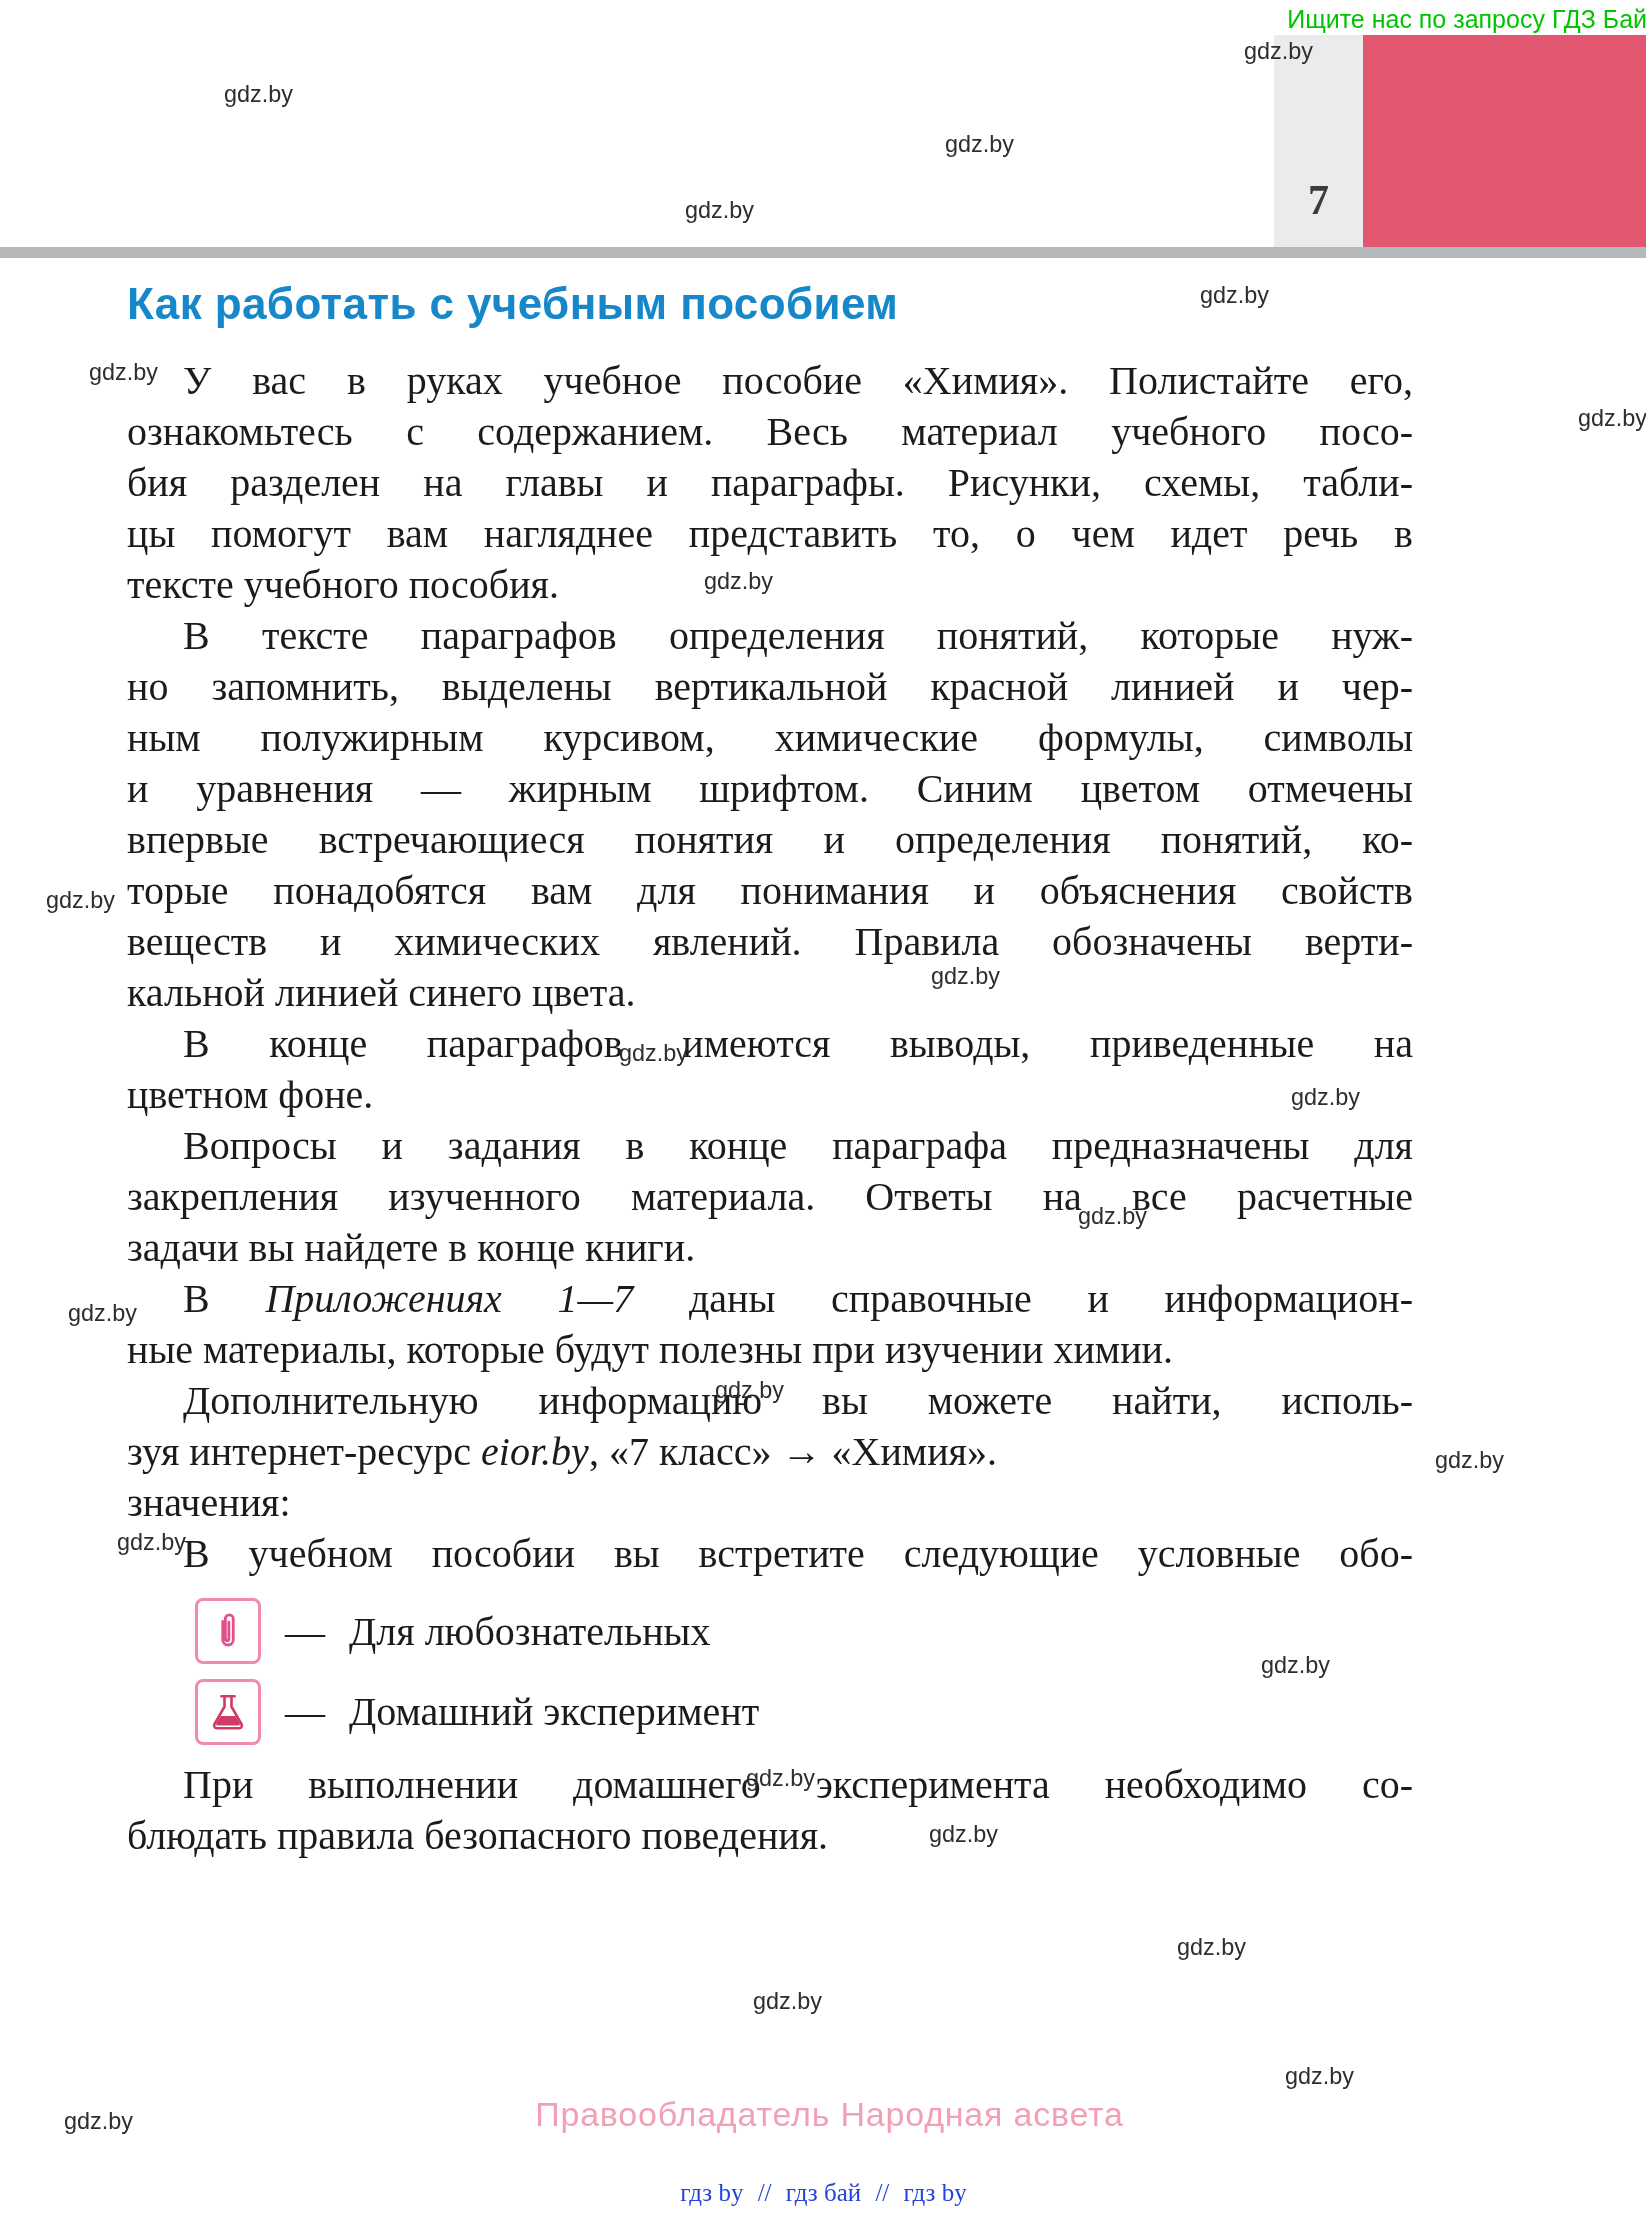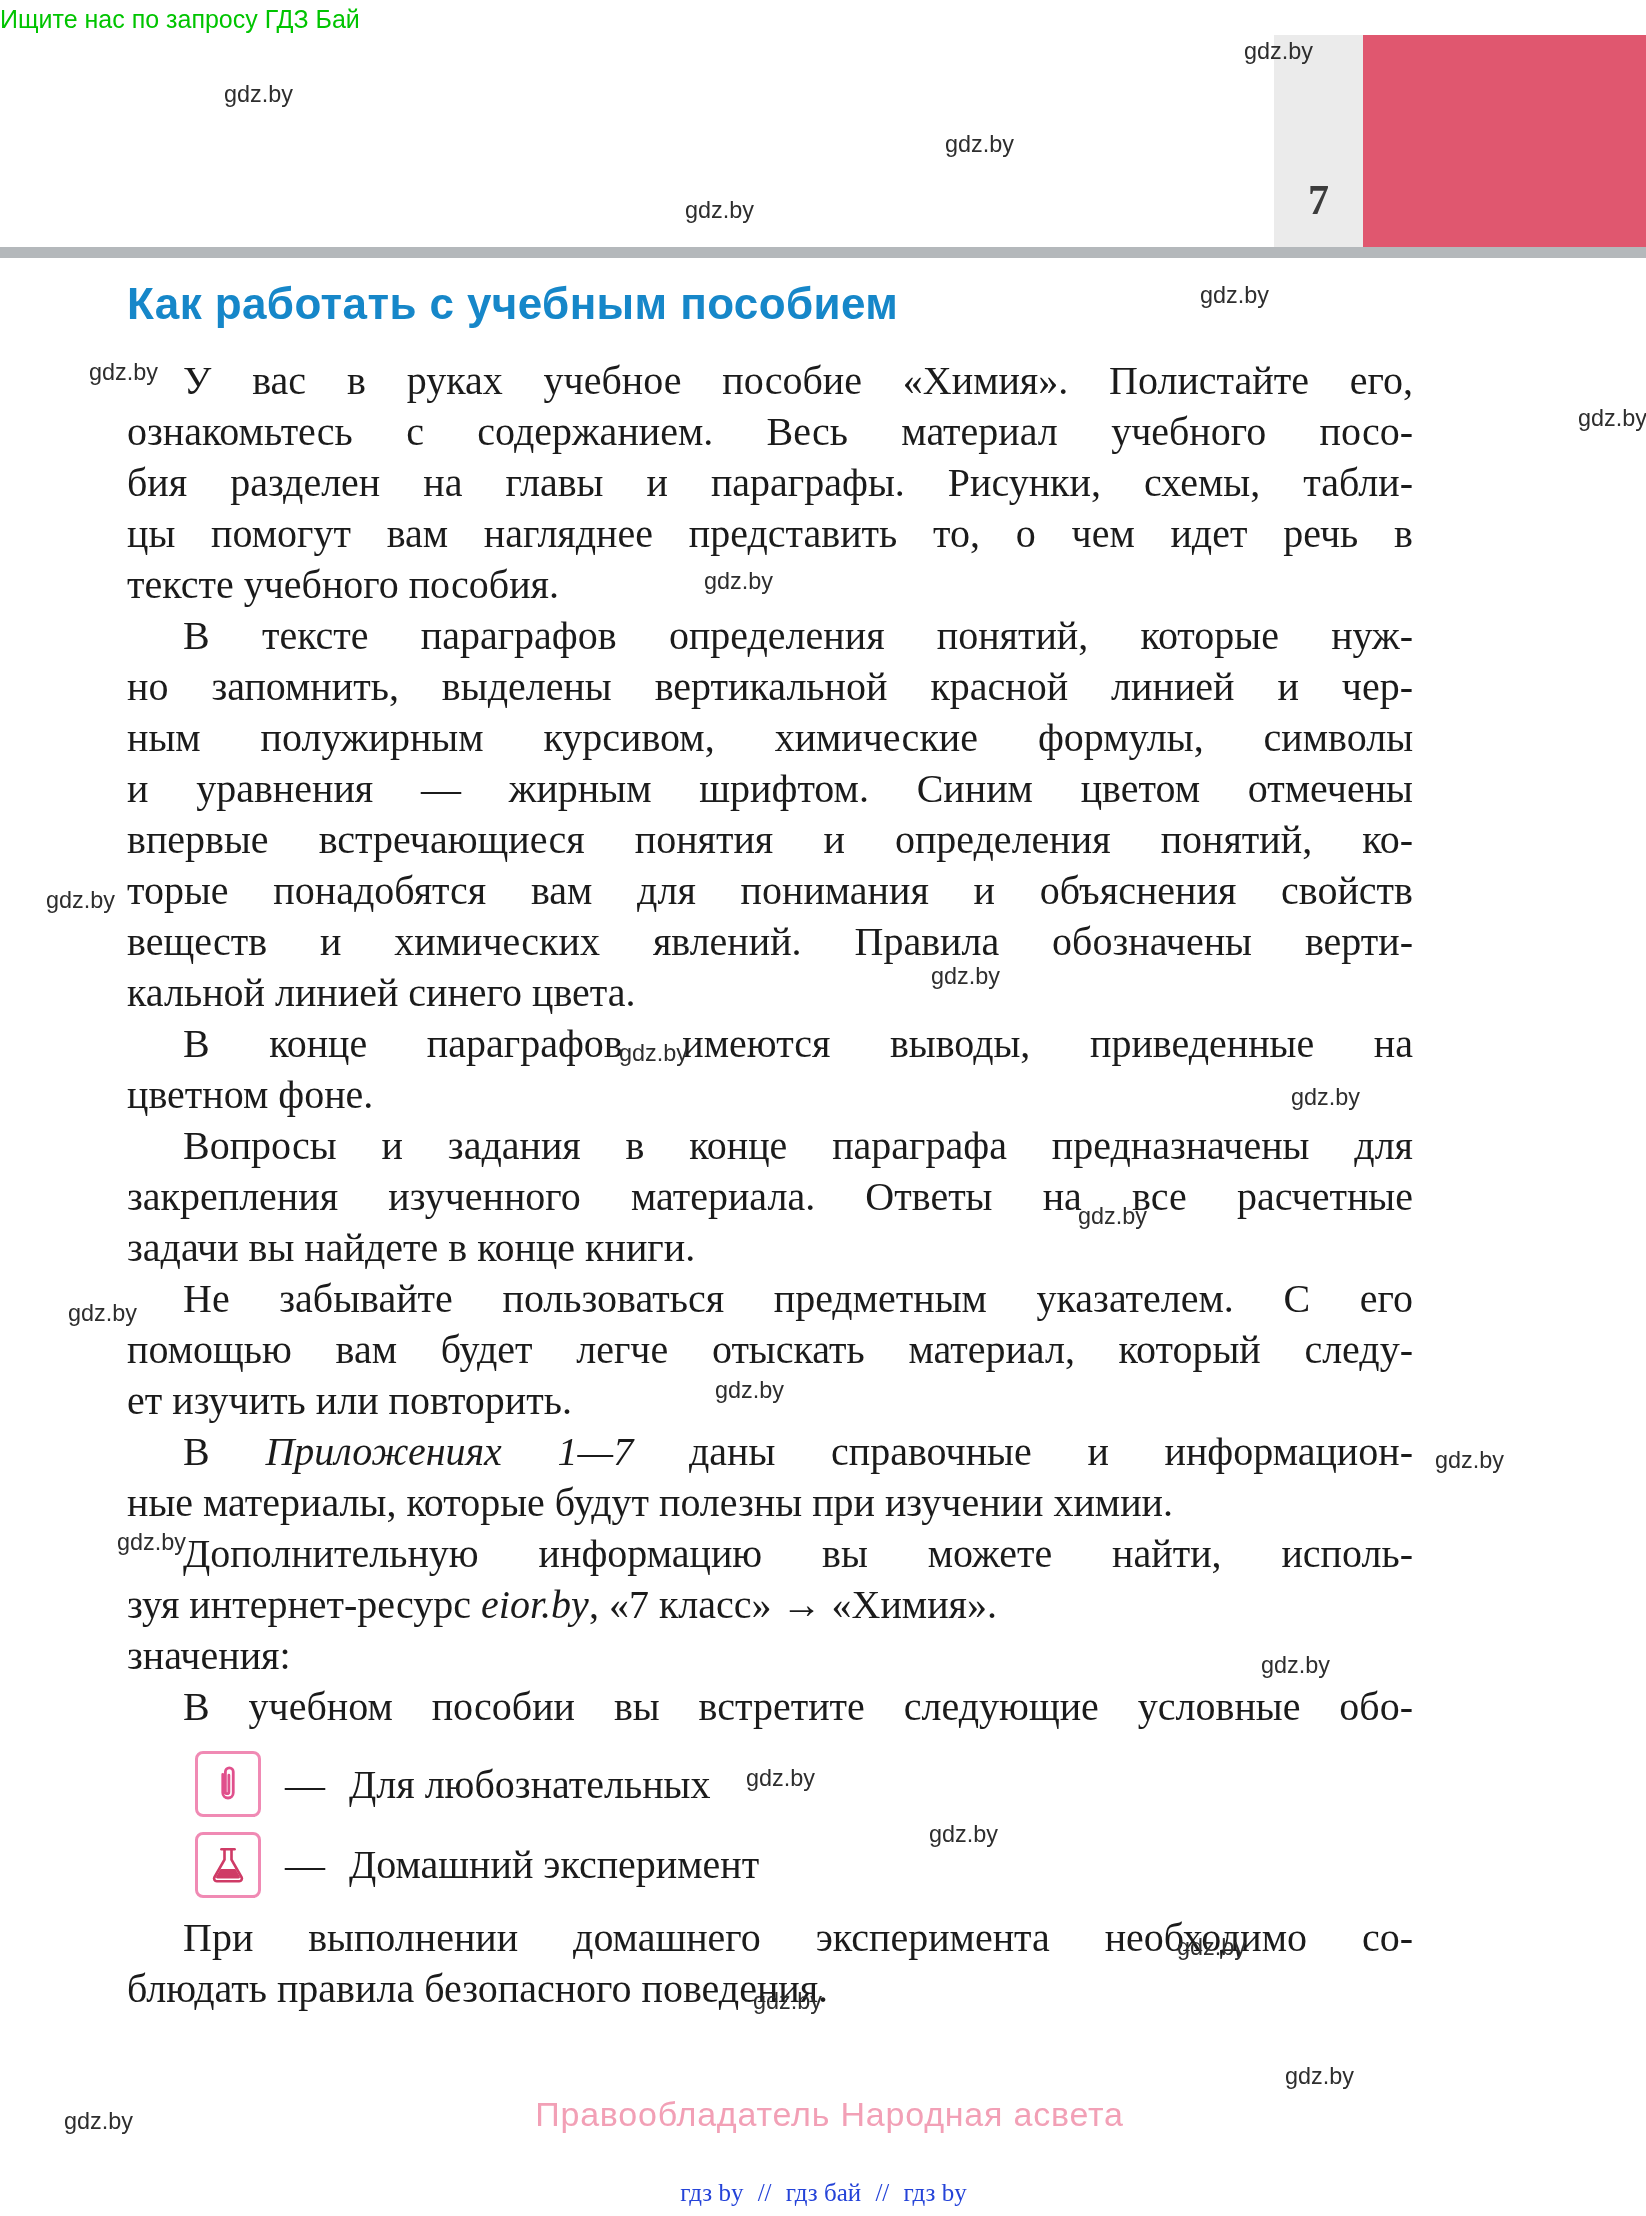--- a/index.html
+++ b/index.html
@@ -1,21 +1,21 @@
 <!DOCTYPE html>
 <html style="--accent-pink: #e0576f; --heading-blue: #1687c9; --banner-green: #00c400; --footer-pink: #f2a0b6; --link-blue: #2443d8;font-size:13px"><head>
 <meta charset="utf-8">
 <style>
   html,body{margin:0;padding:0;}
   body{
     width:1647px;height:2216px;position:relative;overflow:hidden;
     background:#ffffff;font-family:"Liberation Serif",serif;
   }
   .top-banner{
-    position:absolute;left:0;top:4.8px;width:100%;text-align:left;
+    position:absolute;left:0;top:4.8px;width:100%;text-align:right;
     font-family:"Liberation Sans",sans-serif;font-size:25px;
     color:var(--banner-green,#00c400);
   }
   .page-number-box{position:absolute;left:1274px;top:35px;width:89px;height:212px;background:#ebebeb;}
   .page-number{
     position:absolute;left:0;right:0;bottom:22.6px;text-align:center;
     font-size:42px;font-weight:bold;color:#3c3c3c;
   }
   .accent-block{position:absolute;left:1363px;top:35px;width:284px;height:212px;background:var(--accent-pink,#e0576f);}
   .header-rule{position:absolute;left:0;top:247px;width:100%;height:10.5px;background:#b4b8bb;}
@@ -92,25 +92,20 @@
       <div class="para">
         <div class="line first">В конце параграфов имеются выводы, приведенные на</div>
         <div class="line last">цветном фоне.</div>
       </div>
       <div class="para">
         <div class="line first">Вопросы и задания в конце параграфа предназначены для</div>
         <div class="line">закрепления изученного материала. Ответы на все расчетные</div>
         <div class="line last">задачи вы найдете в конце книги.</div>
       </div>
       <div class="para">
-        <div class="line first">Не забывайте пользоваться предметным указателем. С его</div>
-        <div class="line">помощью вам будет легче отыскать материал, который следу-</div>
-        <div class="line last">ет изучить или повторить.</div>
-      </div>
-      <div class="para">
         <div class="line first"><span>В </span><i>Приложениях 1—7</i><span> даны справочные и информацион-</span></div>
         <div class="line last">ные материалы, которые будут полезны при изучении химии.</div>
       </div>
       <div class="para">
         <div class="line first">Дополнительную информацию вы можете найти, исполь-</div>
         <div class="line last"><span>зуя интернет-ресурс </span><i>eior.by</i><span>, «7 класс» → «Химия».</span></div>
       </div>
       <div class="para">
         <div class="line last">значения:</div>
         <div class="line first">В учебном пособии вы встретите следующие условные обо-</div>

